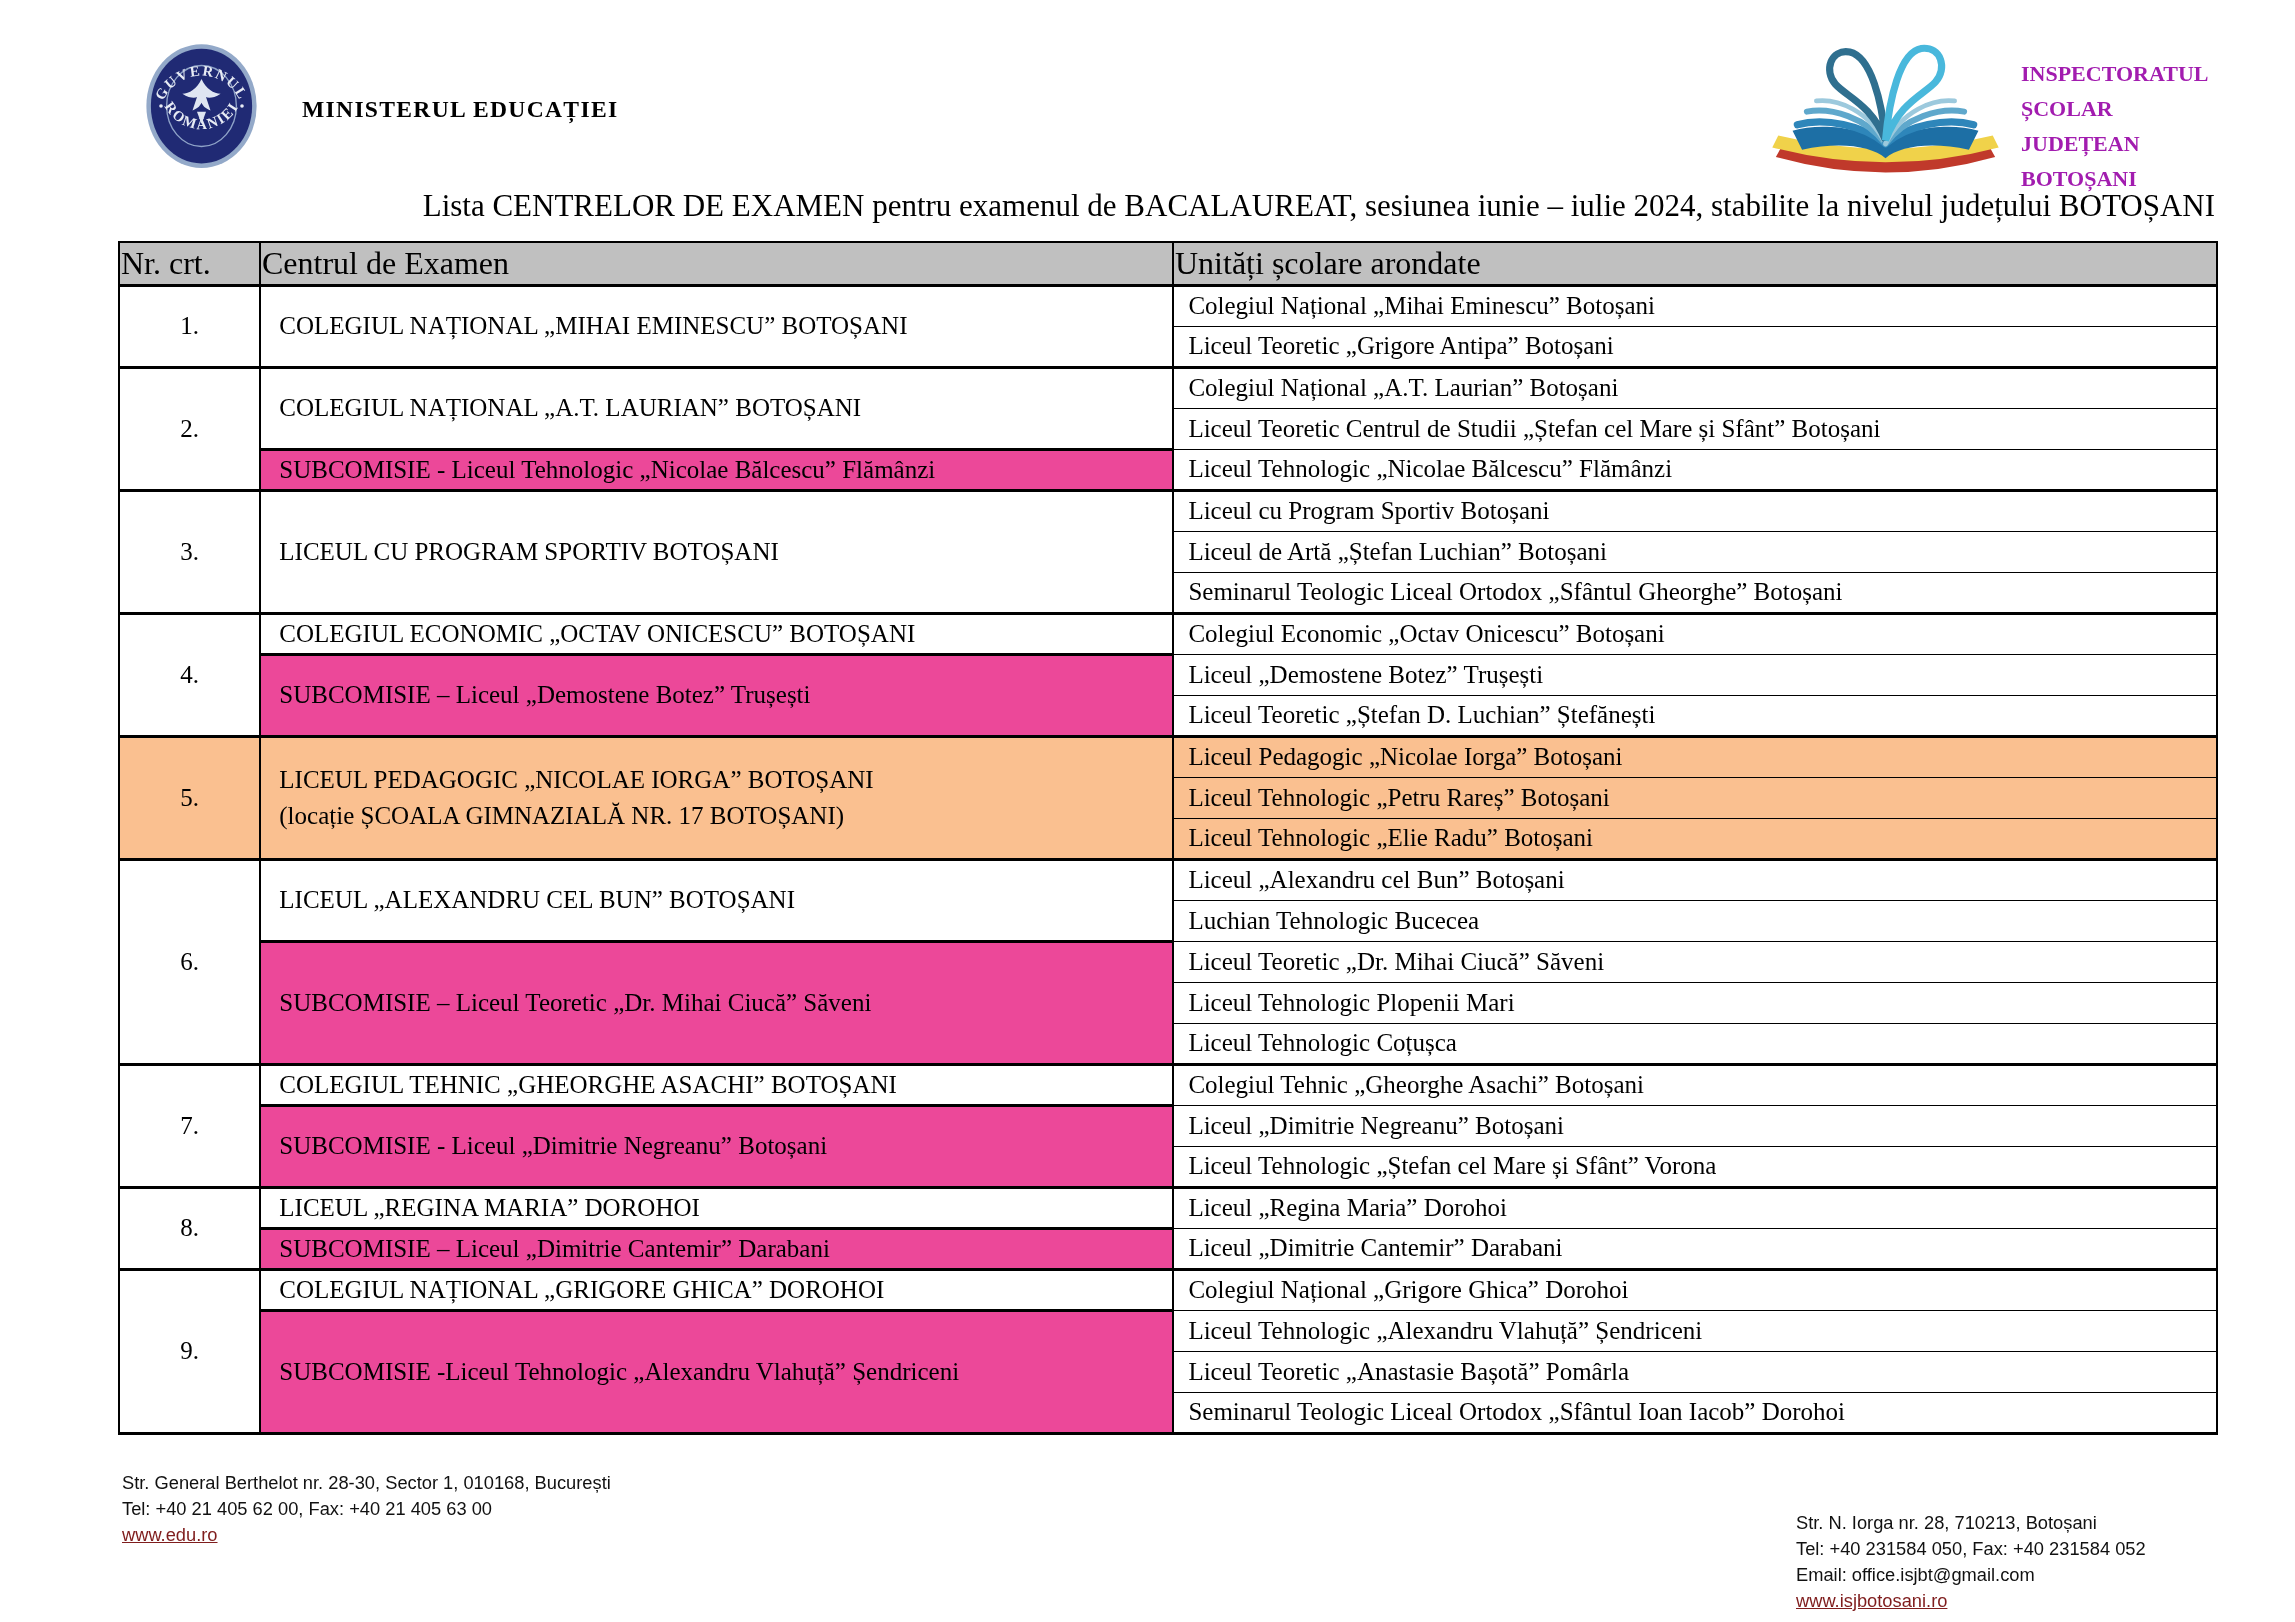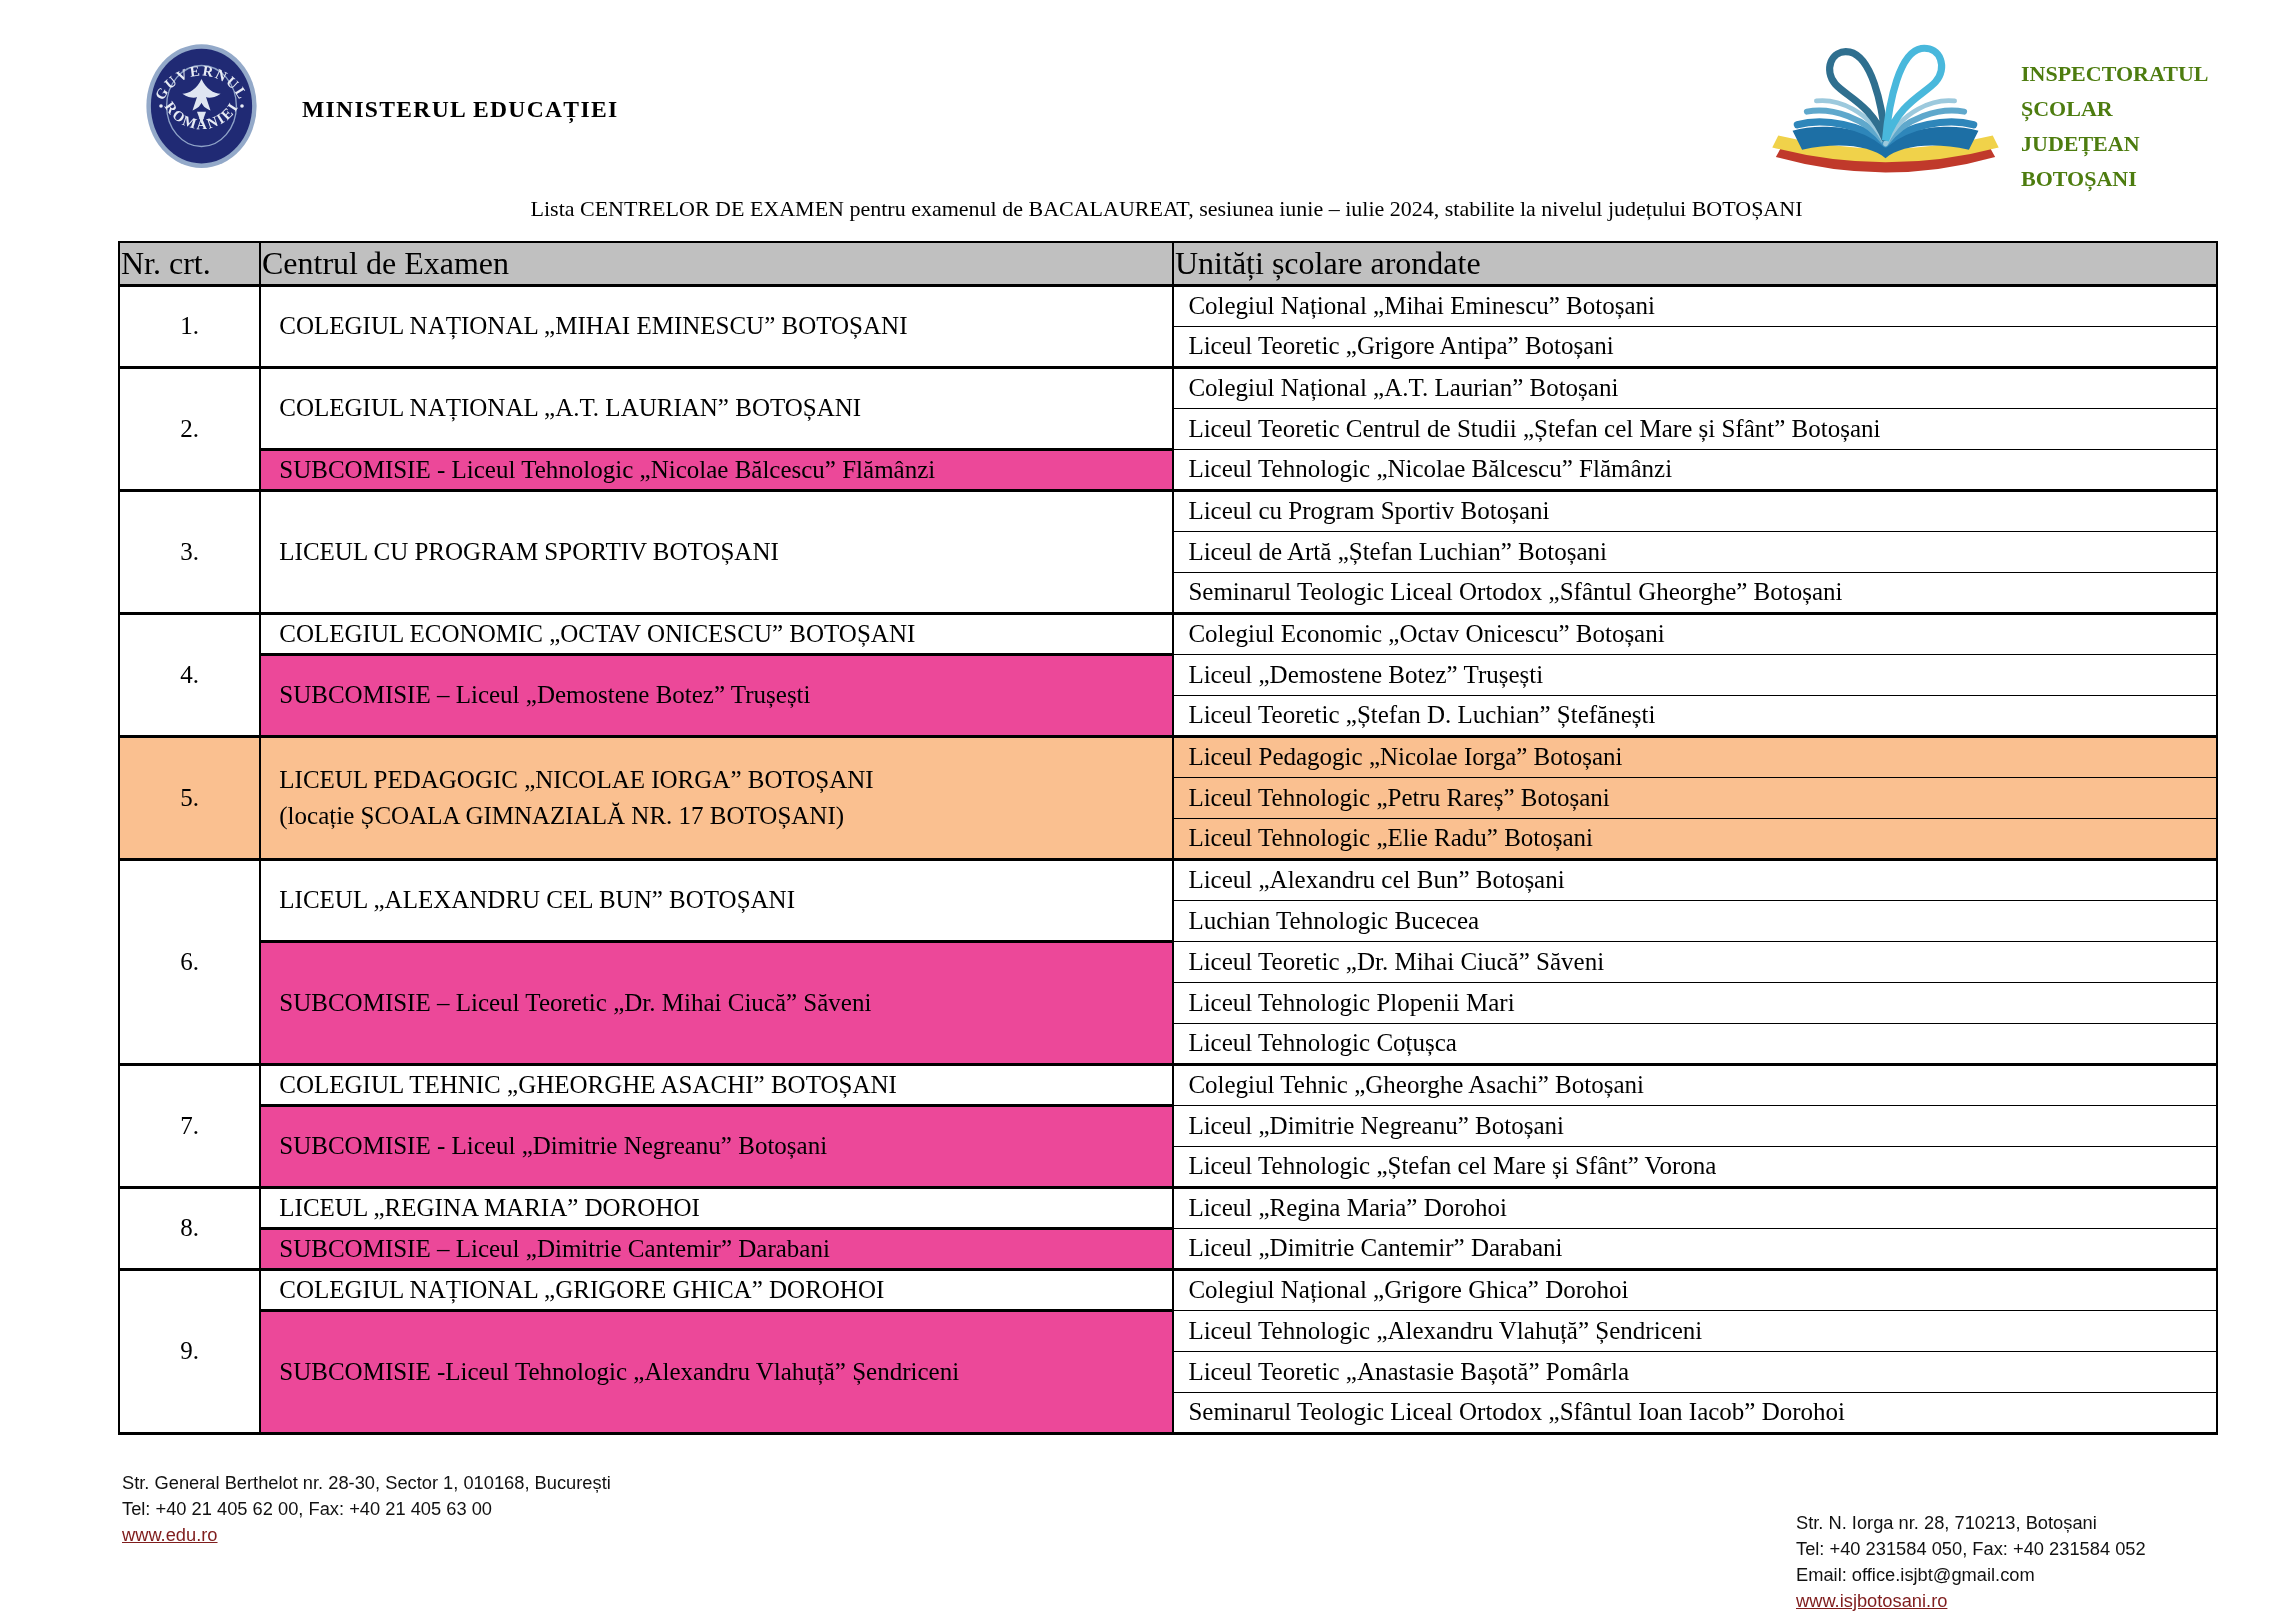--- a/index.html
+++ b/index.html
@@ -13,27 +13,27 @@
   .gov-logo { position: absolute; left: 145px; top: 43px; width: 113px; height: 126px; }
   .ministry-name {
     position: absolute; left: 302px; top: 96px;
     font-weight: bold; font-size: 23.6px; letter-spacing: 1.3px;
     font-family: "Liberation Serif", serif;
   }
   .book-logo { position: absolute; left: 1764px; top: 33px; width: 243px; height: 143px; }
   .insp-block {
     position: absolute; left: 2021px; top: 56px;
     font-weight: bold; font-size: 22px; line-height: 35px;
-    font-family: "Liberation Serif", serif; color: #4d7c0f;
+    font-family: "Liberation Serif", serif; color: #a21caf;
   }
 
   
   .page-title {
-    position: absolute; left: 118px; top: 196px; width: 2097px;
-    text-align: center; font-size: 22px; white-space: nowrap;
+    position: absolute; left: 118px; top: 188px; width: 2097px;
+    text-align: right; font-size: 31px; white-space: nowrap;
     font-family: "Liberation Serif", serif;
   }
 
   
   table.doc-table {
     position: absolute; left: 118px; top: 241px; width: 2097px;
     border-collapse: collapse; table-layout: fixed;
     border: 2.6px solid #000;
     font-family: "Liberation Serif", serif;
   }

